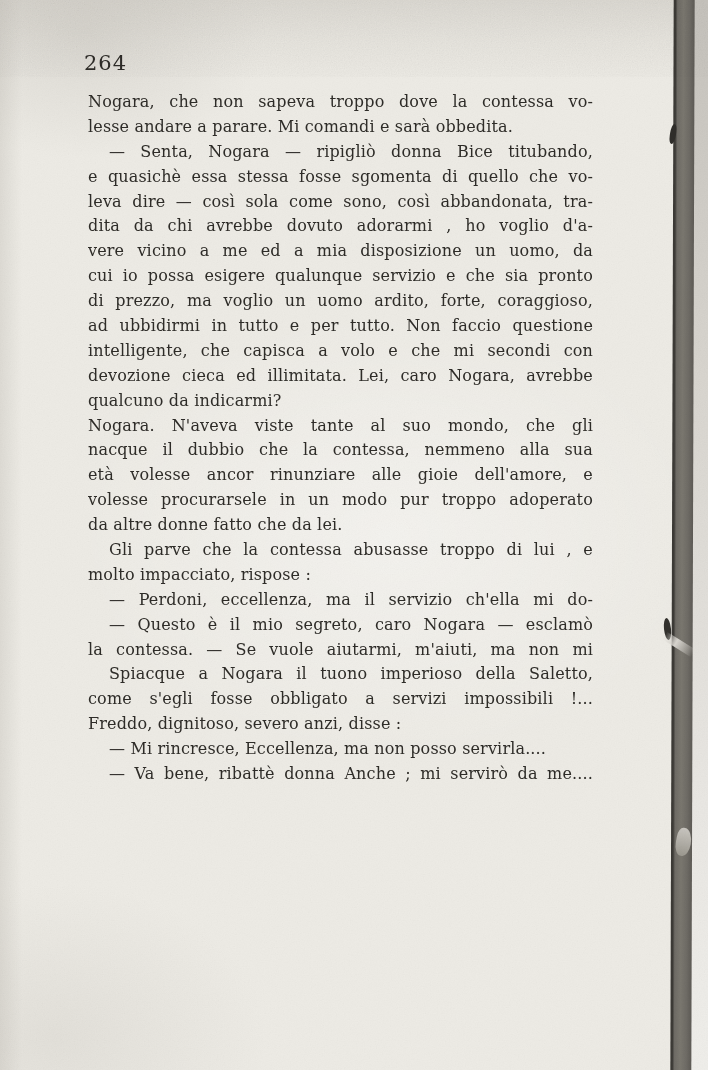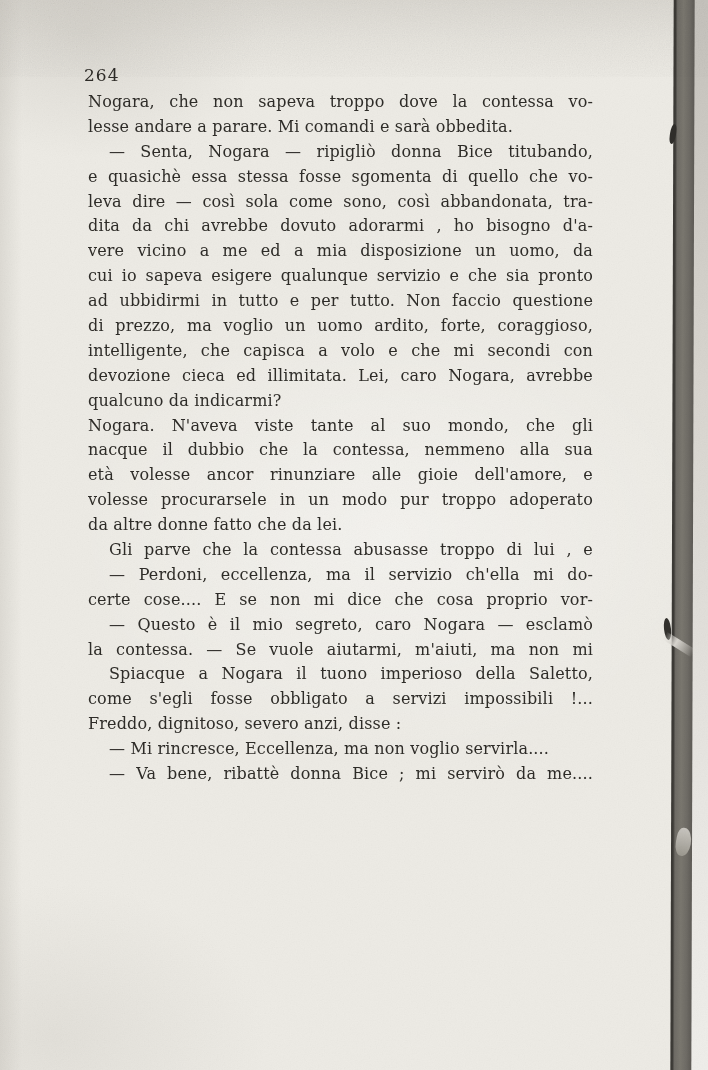--- a/index.html
+++ b/index.html
@@ -43,22 +43,22 @@
   .edge-nick-2 { position: absolute; left: 664px; top: 618px; width: 7px; height: 22px;
     background: #33312d; border-radius: 50%; transform: rotate(-6deg); z-index: 3; }
   .edge-streak { position: absolute; left: 662px; top: 640px; width: 34px; height: 9px;
     background: linear-gradient(90deg, rgba(216,213,207,0) 0%, #d8d5cf 40%, rgba(216,213,207,0) 100%);
     transform: rotate(32deg); z-index: 3; }
   .edge-nick-3 { position: absolute; left: 676px; top: 828px; width: 15px; height: 28px;
     background: linear-gradient(180deg, #c9c6c0, #9b988f);
     border-radius: 40% 60% 50% 50%; transform: rotate(10deg); z-index: 3; }
 
   .page-number {
-    position: absolute; left: 84px; top: 65px;
-    font-size: 17px; letter-spacing: 1px;
+    position: absolute; left: 84px; top: 51px;
+    font-size: 21px; letter-spacing: 1px;
     color: var(--ink, #2e2c28);
     z-index: 4;
   }
 
   .text-block {
     position: absolute; left: 88px; top: 90px; width: 505px;
     color: var(--ink, #2e2c28);
     font-size: 16px;
     line-height: 24.9px;
     letter-spacing: 0.15px;
@@ -97,57 +97,57 @@
 
 <div class="text-block">
     <div class="paragraph">
       <div class="line">Nogara, che non sapeva troppo dove la contessa vo-</div>
       <div class="line last">lesse andare a parare. Mi comandi e sarà obbedita.</div>
     </div>
     <div class="paragraph">
       <div class="line indent">— Senta, Nogara — ripigliò donna Bice titubando,</div>
       <div class="line">e quasichè essa stessa fosse sgomenta di quello che vo-</div>
       <div class="line">leva dire — così sola come sono, così abbandonata, tra-</div>
-      <div class="line">dita da chi avrebbe dovuto adorarmi , ho bisogno d'a-</div>
+      <div class="line">dita da chi avrebbe dovuto adorarmi , ho voglio d'a-</div>
       <div class="line">vere vicino a me ed a mia disposizione un uomo, da</div>
-      <div class="line">cui io sapeva esigere qualunque servizio e che sia pronto</div>
+      <div class="line">cui io possa esigere qualunque servizio e che sia pronto</div>
+      <div class="line">di prezzo, ma voglio un uomo ardito, forte, coraggioso,</div>
       <div class="line">ad ubbidirmi in tutto e per tutto. Non faccio questione</div>
-      <div class="line">di prezzo, ma voglio un uomo ardito, forte, coraggioso,</div>
       <div class="line">intelligente, che capisca a volo e che mi secondi con</div>
       <div class="line">devozione cieca ed illimitata. Lei, caro Nogara, avrebbe</div>
       <div class="line last">qualcuno da indicarmi?</div>
     </div>
     <div class="paragraph">
       <div class="line">Nogara. N'aveva viste tante al suo mondo, che gli</div>
       <div class="line">nacque il dubbio che la contessa, nemmeno alla sua</div>
       <div class="line">età volesse ancor rinunziare alle gioie dell'amore, e</div>
       <div class="line">volesse procurarsele in un modo pur troppo adoperato</div>
       <div class="line last">da altre donne fatto che da lei.</div>
     </div>
     <div class="paragraph">
       <div class="line indent">Gli parve che la contessa abusasse troppo di lui , e</div>
+      <div class="line last">molto impacciato, rispose :</div>
     </div>
     <div class="paragraph">
       <div class="line indent">— Perdoni, eccellenza, ma il servizio ch'ella mi do-</div>
-      <div class="line">certe cose.... E se non mi dice che cosa proprio vor-</div>
     </div>
     <div class="paragraph">
       <div class="line indent">— Questo è il mio segreto, caro Nogara — esclamò</div>
       <div class="line">la contessa. — Se vuole aiutarmi, m'aiuti, ma non mi</div>
     </div>
     <div class="paragraph">
       <div class="line indent">Spiacque a Nogara il tuono imperioso della Saletto,</div>
       <div class="line">come s'egli fosse obbligato a servizi impossibili !...</div>
       <div class="line last">Freddo, dignitoso, severo anzi, disse :</div>
     </div>
     <div class="paragraph">
-      <div class="line indent last">— Mi rincresce, Eccellenza, ma non voglio servirla....</div>
+      <div class="line indent last">— Mi rincresce, Eccellenza, ma non posso servirla....</div>
     </div>
     <div class="paragraph">
-      <div class="line indent">— Va bene, ribattè donna Bice ; mi servirò da me....</div>
+      <div class="line indent">— Va bene, ribattè donna Anche ; mi servirò da me....</div>
     </div>
   </div>
 
 <svg class="grain" width="708" height="1070" xmlns="http://www.w3.org/2000/svg">
   <filter id="paperNoise">
     <feTurbulence type="fractalNoise" baseFrequency="0.85" numOctaves="2" seed="7" stitchTiles="stitch"></feTurbulence>
     <feColorMatrix type="saturate" values="0"></feColorMatrix>
   </filter>
   <rect width="708" height="1070" filter="url(#paperNoise)" opacity="0.055"></rect>
   <rect width="708" height="70" filter="url(#paperNoise)" opacity="0.07"></rect>

